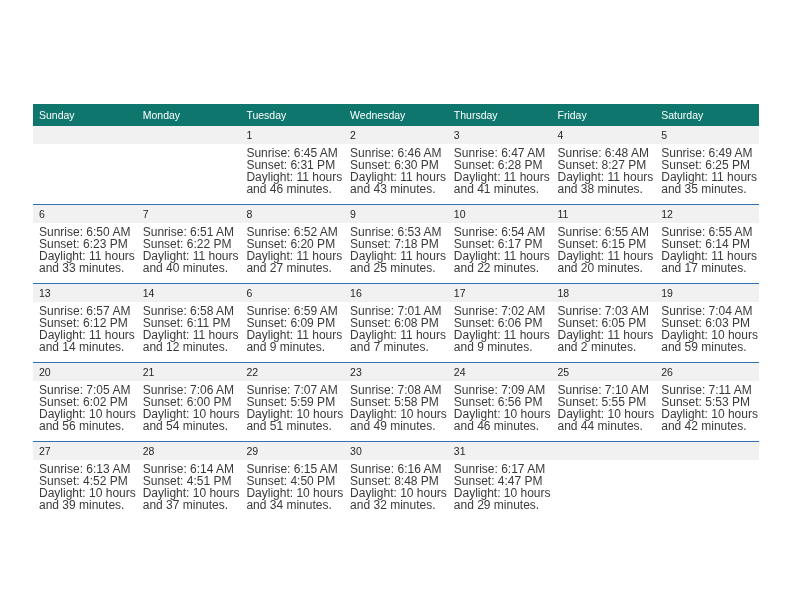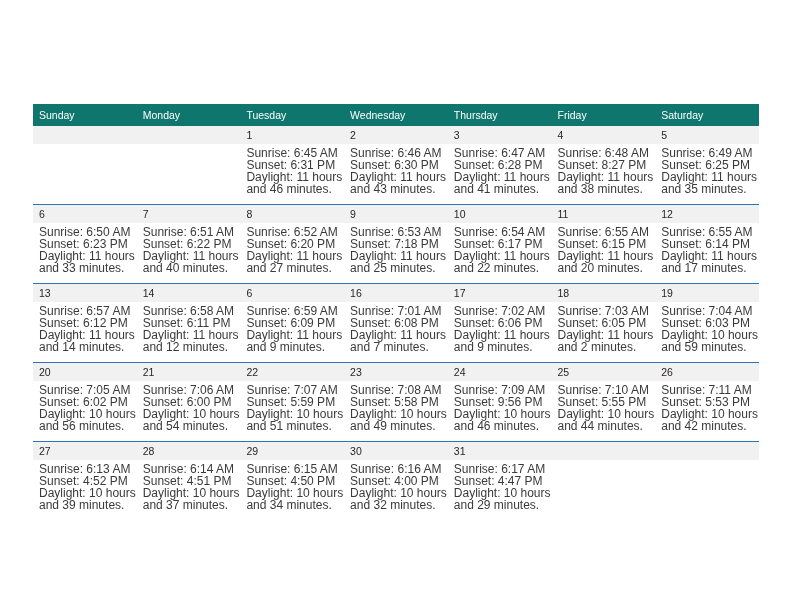--- a/index.html
+++ b/index.html
@@ -380,21 +380,21 @@
               <div>Sunrise: 7:08 AM</div>
               <div>Sunset: 5:58 PM</div>
               <div>Daylight: 10 hours</div>
               <div>and 49 minutes.</div>
             </div>
           </td>
           <td>
             <div class="daynum">24</div>
             <div class="details">
               <div>Sunrise: 7:09 AM</div>
-              <div>Sunset: 9:56 PM</div>
+              <div>Sunset: 6:56 PM</div>
               <div>Daylight: 10 hours</div>
               <div>and 46 minutes.</div>
             </div>
           </td>
           <td>
             <div class="daynum">25</div>
             <div class="details">
               <div>Sunrise: 7:10 AM</div>
               <div>Sunset: 5:55 PM</div>
               <div>Daylight: 10 hours</div>
@@ -436,21 +436,21 @@
               <div>Sunrise: 6:15 AM</div>
               <div>Sunset: 4:50 PM</div>
               <div>Daylight: 10 hours</div>
               <div>and 34 minutes.</div>
             </div>
           </td>
           <td>
             <div class="daynum">30</div>
             <div class="details">
               <div>Sunrise: 6:16 AM</div>
-              <div>Sunset: 4:00 PM</div>
+              <div>Sunset: 8:48 PM</div>
               <div>Daylight: 10 hours</div>
               <div>and 32 minutes.</div>
             </div>
           </td>
           <td>
             <div class="daynum">31</div>
             <div class="details">
               <div>Sunrise: 6:17 AM</div>
               <div>Sunset: 4:47 PM</div>
               <div>Daylight: 10 hours</div>

